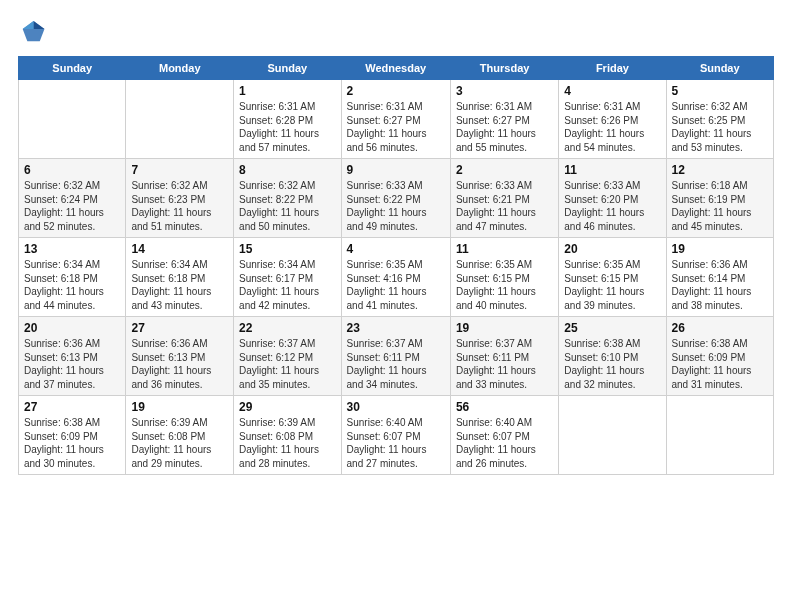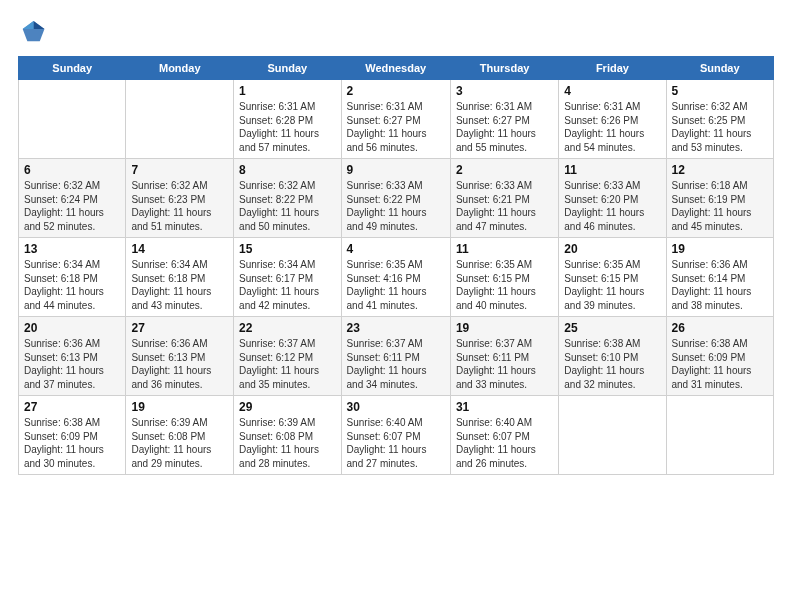--- a/index.html
+++ b/index.html
@@ -317,21 +317,21 @@
 Sunset: 6:08 PM
 Daylight: 11 hours and 28 minutes.</div>
           </td>
           <td>
             <div class="day-number">30</div>
             <div class="day-info">Sunrise: 6:40 AM
 Sunset: 6:07 PM
 Daylight: 11 hours and 27 minutes.</div>
           </td>
           <td>
-            <div class="day-number">31</div>
+            <div class="day-number">56</div>
             <div class="day-info">Sunrise: 6:40 AM
 Sunset: 6:07 PM
 Daylight: 11 hours and 26 minutes.</div>
           </td>
           <td class="empty-cell"></td>
           <td class="empty-cell"></td>
         </tr>
       </tbody>
   </table>
 </div>

